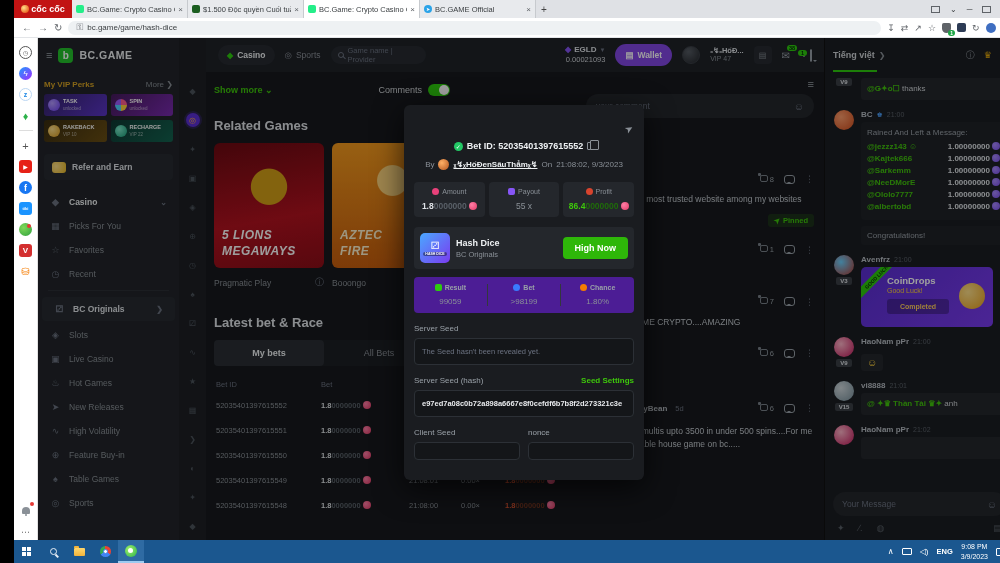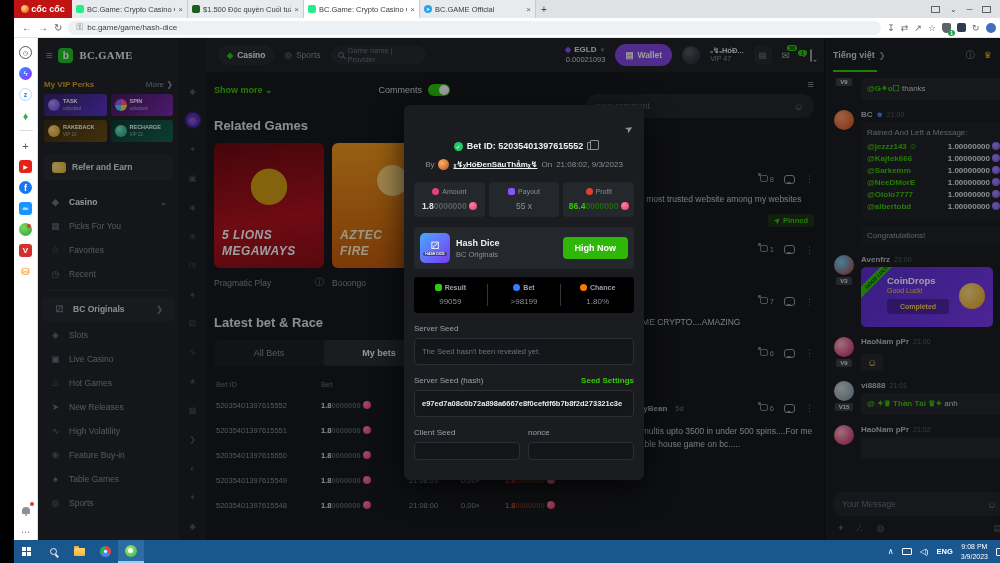--- a/index.html
+++ b/index.html
@@ -48,21 +48,21 @@
 .reddot{position:absolute;top:-2px;right:-2px;width:4px;height:4px;border-radius:50%;background:#e53935;}
 .bi.more{color:#555;font-size:9px;margin-bottom:2px;}
 
 .app{position:absolute;top:38px;left:24px;right:0;bottom:23px;display:flex;background:#17191d;}
 .dim{position:absolute;inset:0;background:rgba(0,0,0,0.38);z-index:40;pointer-events:none;}
 
 .bcside{width:141px;background:#22252a;flex:none;display:flex;flex-direction:column;font-size:9px;}
 .sidetop{height:34px;display:flex;align-items:center;gap:6px;padding:0 8px;}
 .burger{color:#9aa1a8;font-size:11px;}
 .bclogo{width:15px;height:15px;background:#24c42c;border-radius:4px;color:#fff;font-weight:bold;font-size:10px;display:flex;align-items:center;justify-content:center;}
-.bcname{color:#eef1f3;font-weight:bold;font-size:10.5px;letter-spacing:.5px;font-family:Liberation Serif, serif;}
+.bcname{color:#eef1f3;font-weight:bold;font-size:10.5px;letter-spacing:.5px;}
 .perks{margin:8px 6px 0;}
 .perkshead{display:flex;align-items:flex-end;font-size:8px;color:#d9a425;font-weight:bold;gap:27px;}
 .perkshead .more{margin-left:auto;color:#8a9097;font-weight:normal;}
 .perkgrid{margin-top:5px;display:grid;grid-template-columns:1fr 1fr;gap:4px;}
 .perk{height:22px;border-radius:3px;display:flex;align-items:center;gap:3px;padding:0 4px;}
 .perk .pico{width:12px;height:12px;border-radius:50%;flex:none;}
 .perk .pl{font-size:5.5px;font-weight:bold;color:#fff;line-height:1.2;}
 .perk .ps{font-size:4.5px;color:rgba(255,255,255,.55);font-weight:normal;}
 .perk.task{background:linear-gradient(135deg,#35246b,#5b35c9);} .perk.task .pico{background:radial-gradient(circle at 35% 35%,#b49bff,#6a3df0);}
 .perk.spin{background:linear-gradient(135deg,#471a5e,#7a2bb0);} .perk.spin .pico{background:conic-gradient(#ff5d8f 0 25%,#ffd23e 0 50%,#4ed0ff 0 75%,#9b5dff 0 100%);}
@@ -223,21 +223,21 @@
 .sico.prf{background:#d8442e;border-radius:50%;}
 .sval{margin-top:6px;font-size:8.5px;color:#8a9097;}
 .grn{color:#3ec70b;font-weight:bold;} .grnz{color:#1f6b0a;font-weight:bold;}
 .gamerow{margin-top:10px;background:#24272c;border-radius:4px;padding:6px;display:flex;align-items:center;gap:6px;}
 .gico{width:30px;height:30px;border-radius:5px;background:linear-gradient(135deg,#4aa8ff,#7a3bf0);display:flex;flex-direction:column;align-items:center;justify-content:center;color:#fff;flex:none;}
 .gico .die{font-size:10px;}
 .gico .gl{font-size:3.5px;font-weight:bold;background:rgba(0,0,0,.4);border-radius:2px;padding:0 2px;margin-top:1px;}
 .gname{color:#eef1f3;font-weight:bold;font-size:9px;}
 .gprov{color:#8a9097;font-size:7.5px;margin-top:2px;}
 .playbtn{margin-left:auto;background:#2eb709;color:#fff;font-weight:bold;font-size:9px;border-radius:4px;padding:6px 12px;}
-.resrow{margin-top:8px;background:#000000;border-radius:4px;display:flex;padding:7px 0;}
+.resrow{margin-top:8px;background:#4c1d95;border-radius:4px;display:flex;padding:7px 0;}
 .res{flex:1;text-align:center;border-right:1px solid #33373d;}
 .res:last-child{border-right:none;}
 .rlbl{display:flex;align-items:center;justify-content:center;gap:3px;color:#9aa1a8;font-size:7px;font-weight:bold;}
 .rico{width:7px;height:7px;display:inline-block;border-radius:2px;}
 .rico.r1{background:#2ecc0e;} .rico.r2{background:#3a7bff;border-radius:50%;} .rico.r3{background:#f57c00;border-radius:50%;}
 .rval{margin-top:6px;color:#8a9097;font-size:8px;}
 .seedlbl{margin-top:11px;color:#9aa1a8;font-size:8px;display:flex;}
 .seedset{margin-left:auto;color:#3ec70b;font-weight:bold;}
 .seedbox{margin-top:5px;background:#141619;border:1px solid #2c3036;border-radius:4px;padding:8px 7px;color:#6b7280;font-size:7.5px;white-space:nowrap;overflow:hidden;}
 .hashbox{color:#e8eaed;font-weight:bold;}
@@ -520,22 +520,22 @@
             <div class="prov">
                 <span>Pragmatic Play</span>
                 <span class="info">ⓘ</span>
               </div>
             <div class="prov">
                 <span>Booongo</span>
               </div>
           </div>
           <div class="lbtitle">Latest bet &amp; Race</div>
           <div class="bettabs">
+            <div class="btab on">My bets</div>
             <div class="btab">All Bets</div>
-            <div class="btab on">My bets</div>
           </div>
           <table class="bets">
             <tbody>
                 <tr>
               <th>Bet ID</th>
                   <th>Bet</th>
                   <th>Time</th>
                   <th>Payout</th>
                   <th>Profit</th>
             </tr>

